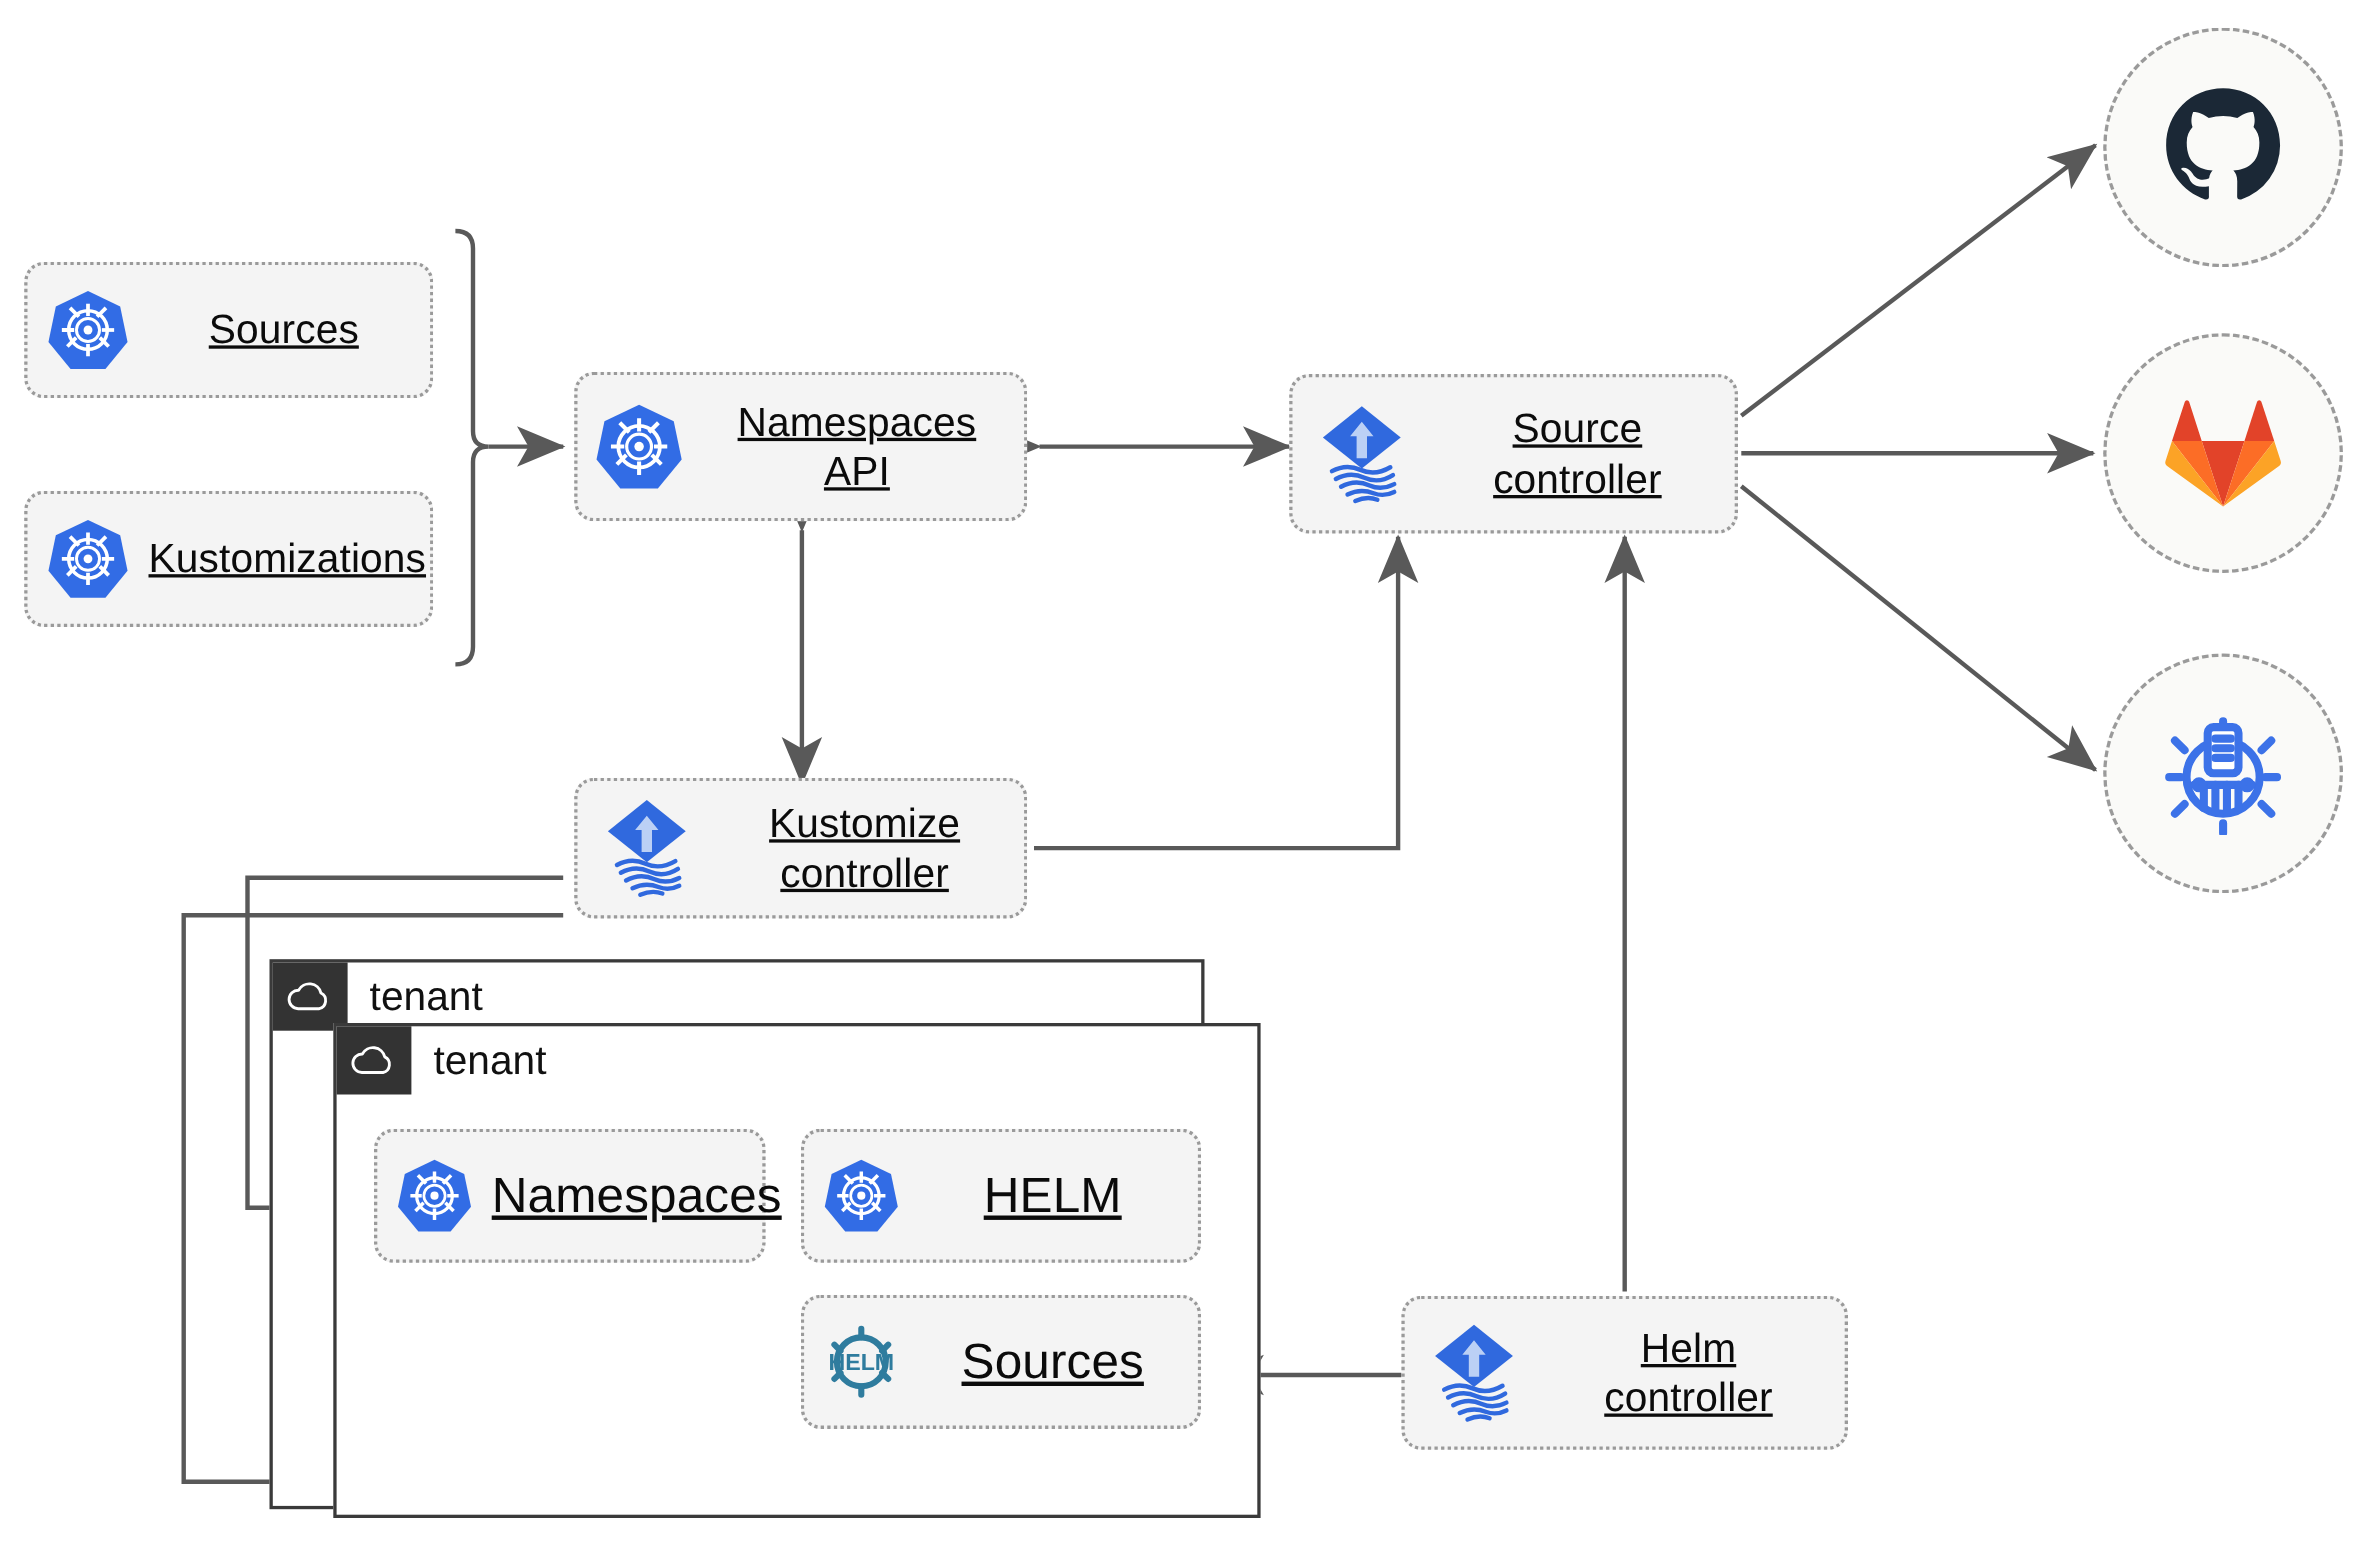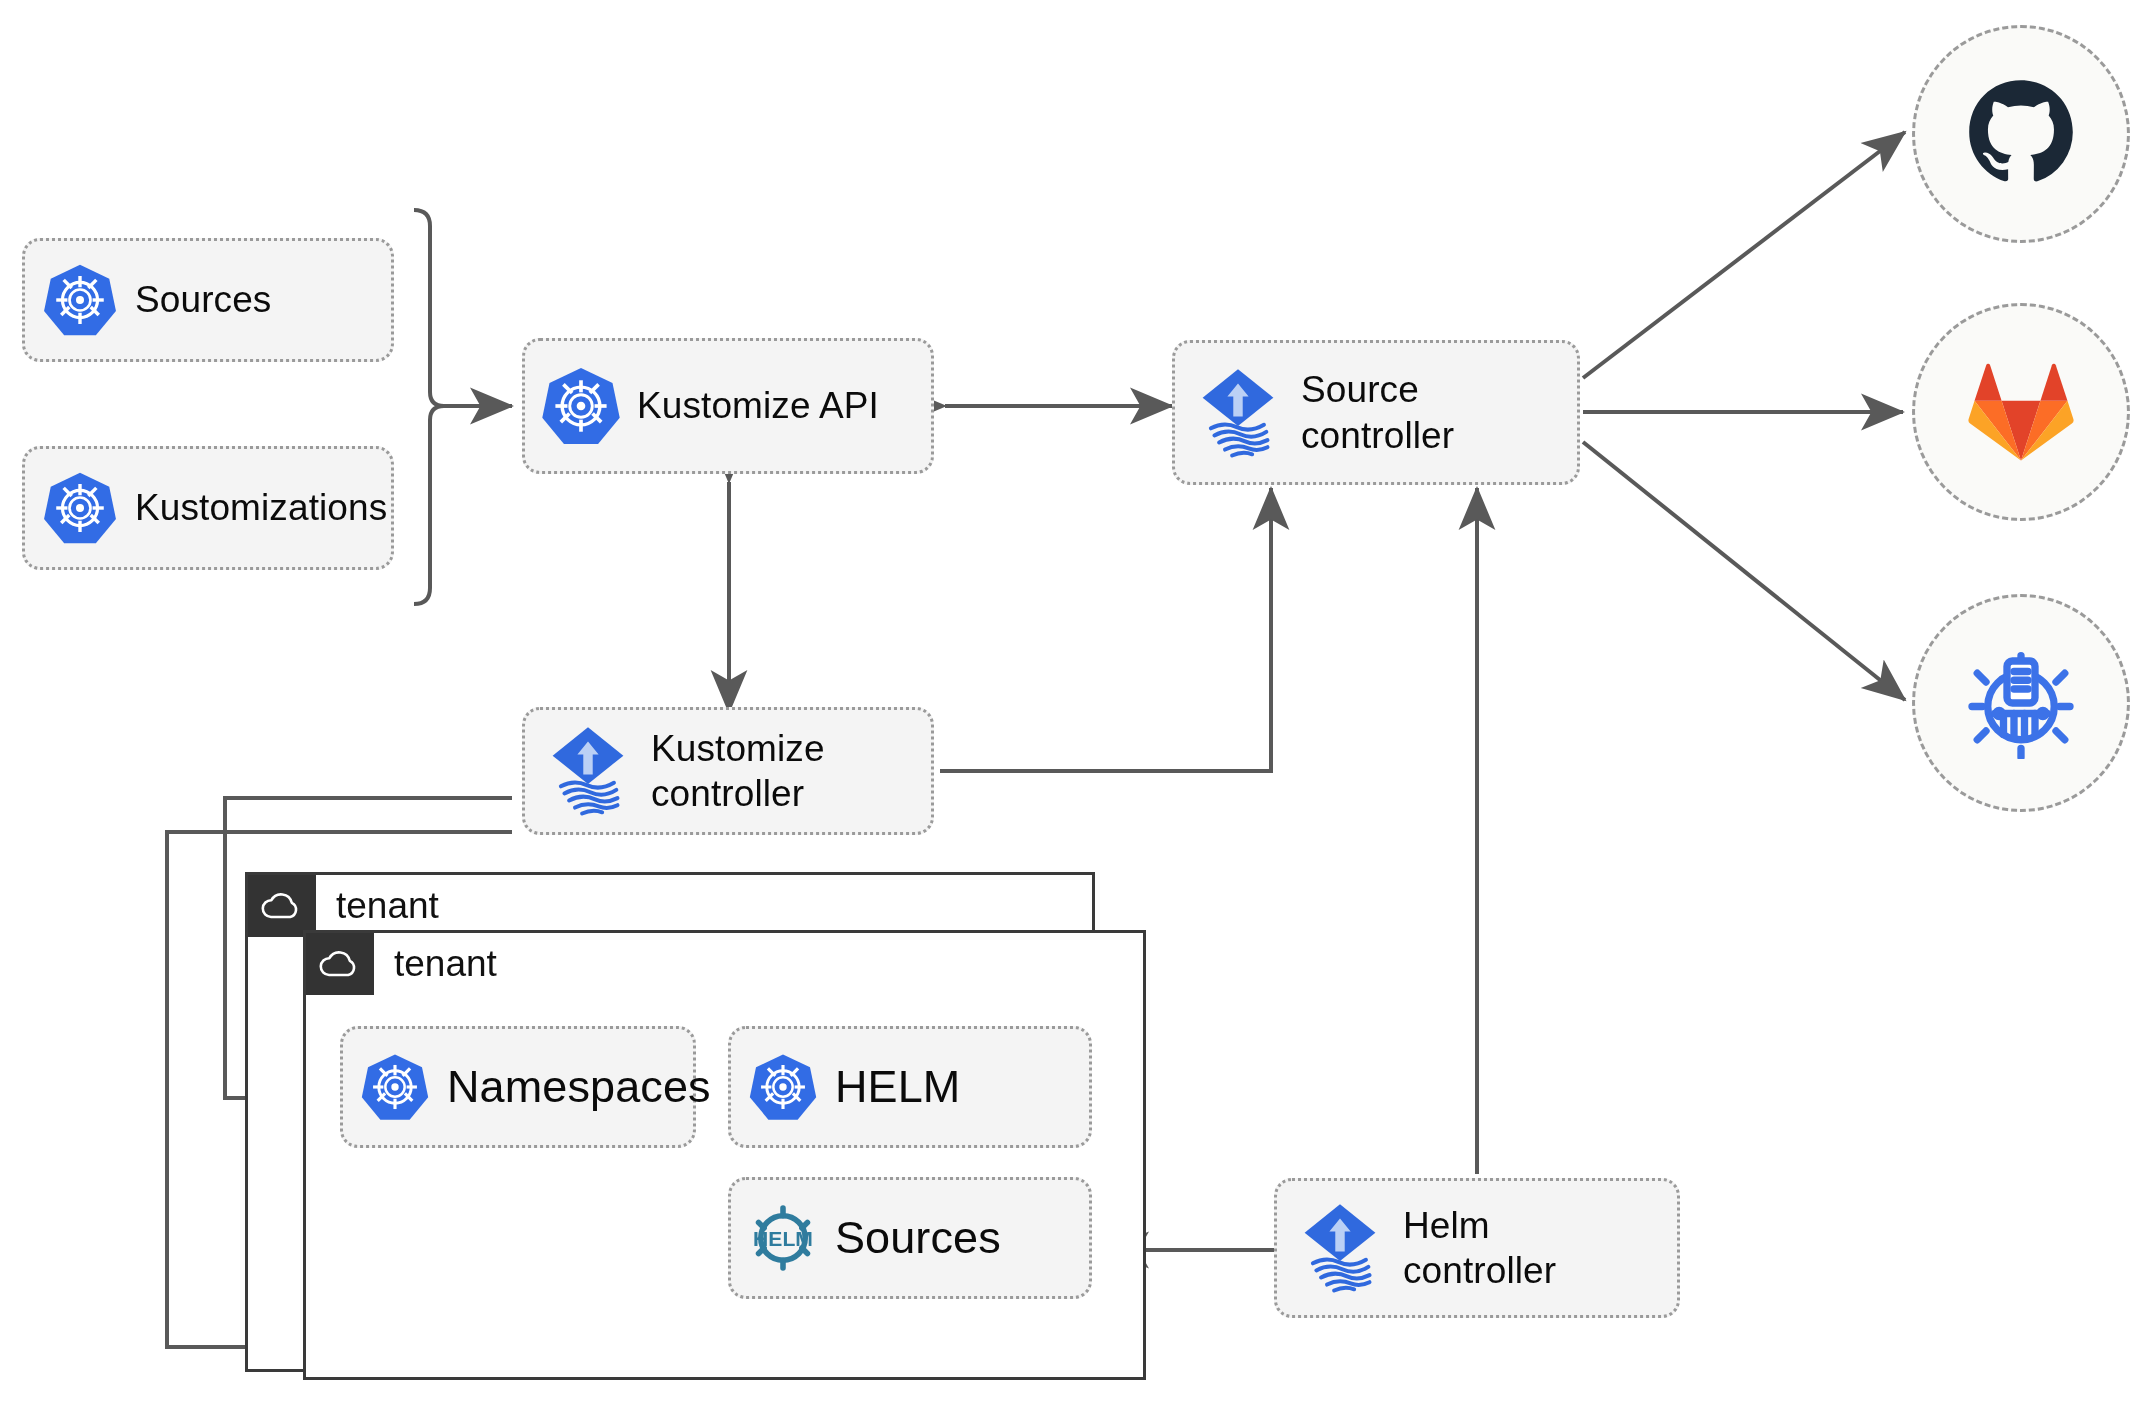--- a/index.html
+++ b/index.html
@@ -11,23 +11,23 @@
   .node{
     position:absolute;
     background:#f4f4f4;
     border:3px dotted #9a9a9a;
     border-radius:18px;
     display:flex;align-items:center;
     box-sizing:border-box;
   }
   .node .ico{flex:0 0 auto;display:flex;align-items:center;justify-content:center;}
   .node .lbl{
-    flex:1 1 auto;color:#0b0b0b;
+    flex:1 1 auto;text-align:center;color:#0b0b0b;
     font-size:37px;line-height:1.22;letter-spacing:.1px;
-    padding-right:10px;white-space:pre-line;
+    padding-right:10px;white-space:pre-line;text-decoration:underline;
   }
   .node.small .lbl{font-size:45px;}
 
   
   .tenant{
     position:absolute;background:#ffffff;
     border:3px solid #3a3a3a;box-sizing:border-box;
   }
   .tenant .bar{
     position:absolute;left:-0px;top:-0px;
@@ -145,21 +145,21 @@
             <path d="M42.3 30.6h9.2v2.8h-9.2z"></path>
           <path d="M17.6 16.5l2-2 6.6 6.6-2 2z"></path>
             <path d="M39.8 38.7l2-2 6.6 6.6-2 2z"></path>
           <path d="M46.4 16.5l-2-2-6.6 6.6 2 2z"></path>
             <path d="M24.2 38.7l-2-2-6.6 6.6 2 2z"></path>
           <circle cx="32" cy="32" r="14.4" fill="none" stroke="#fff" stroke-width="2.6"></circle>
           <circle cx="32" cy="32" r="8.6" fill="none" stroke="#fff" stroke-width="2.2"></circle>
         </g>
       </svg>
     </div>
-    <div class="lbl">Kustomize API</div>
+    <div class="lbl">Namespaces API</div>
   </div>
 
   <div class="node" style="left:1172px;top:340px;width:408px;height:145px;">
     <div class="ico" style="width:126px;">
       <svg width="86" height="92" viewBox="0 0 72 78" aria-hidden="true">
         <path d="M36 2 L66 26 L36 50 L6 26 Z" fill="#3069DE"></path>
         <path d="M36 14 L45 25 H40 V42 H32 V25 H27 Z" fill="#BBD0F5"></path>
         <g stroke="#3069DE" stroke-width="3.4" fill="none" stroke-linecap="round">
           <path d="M13 52 q11 -6 22 -1 q11 5 23 -2"></path>
           <path d="M16 58 q11 -6 22 -1 q11 5 22 -2"></path>

